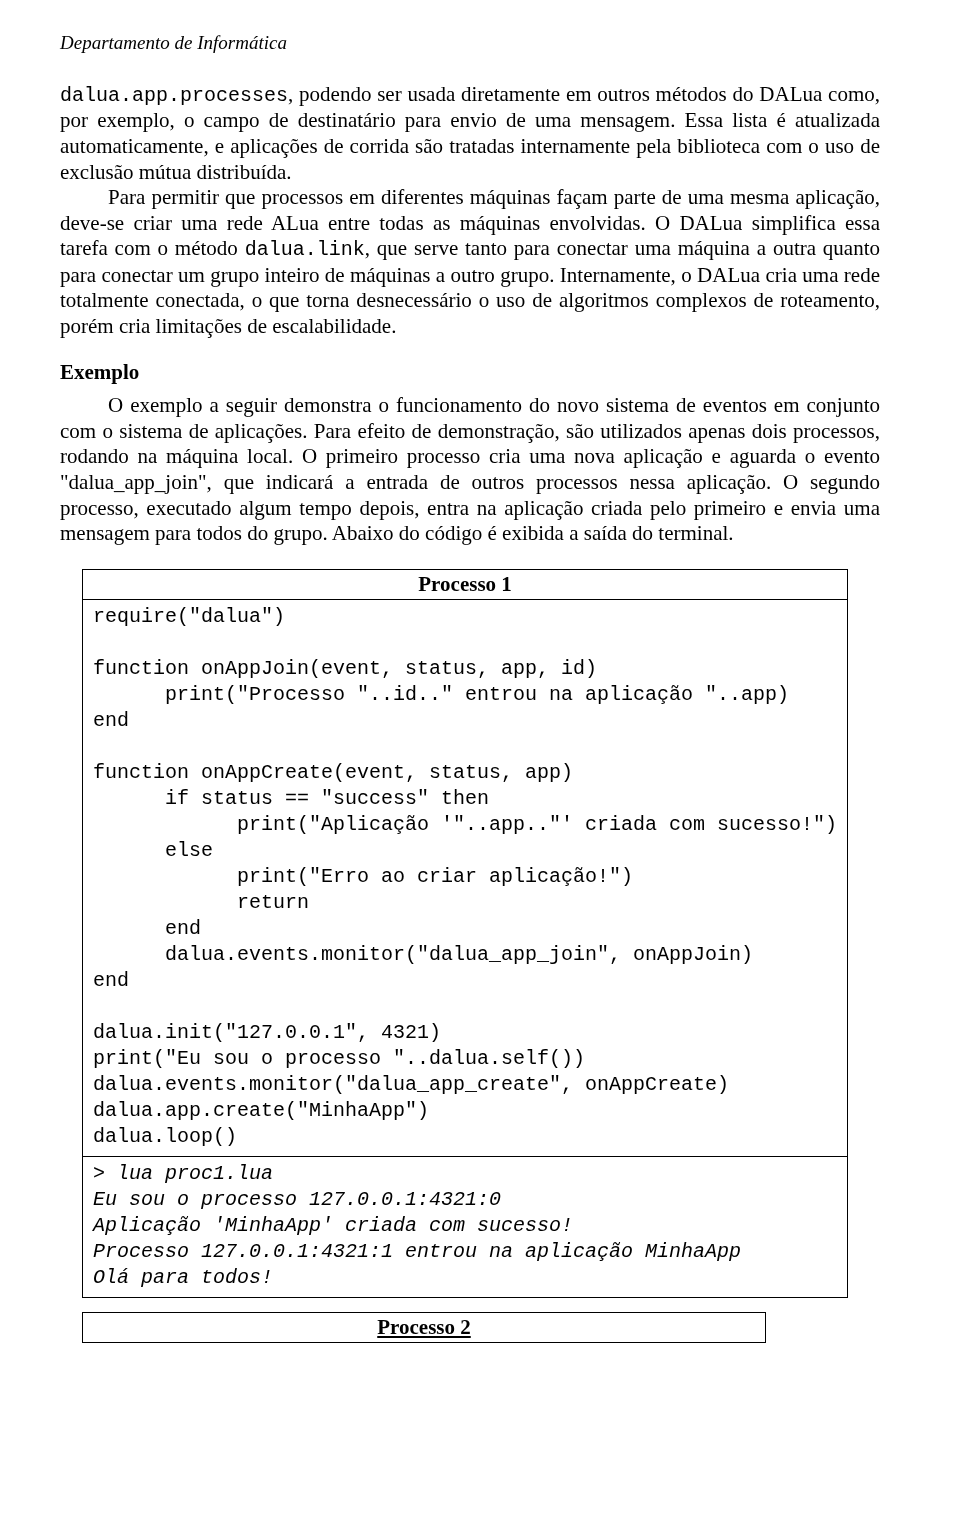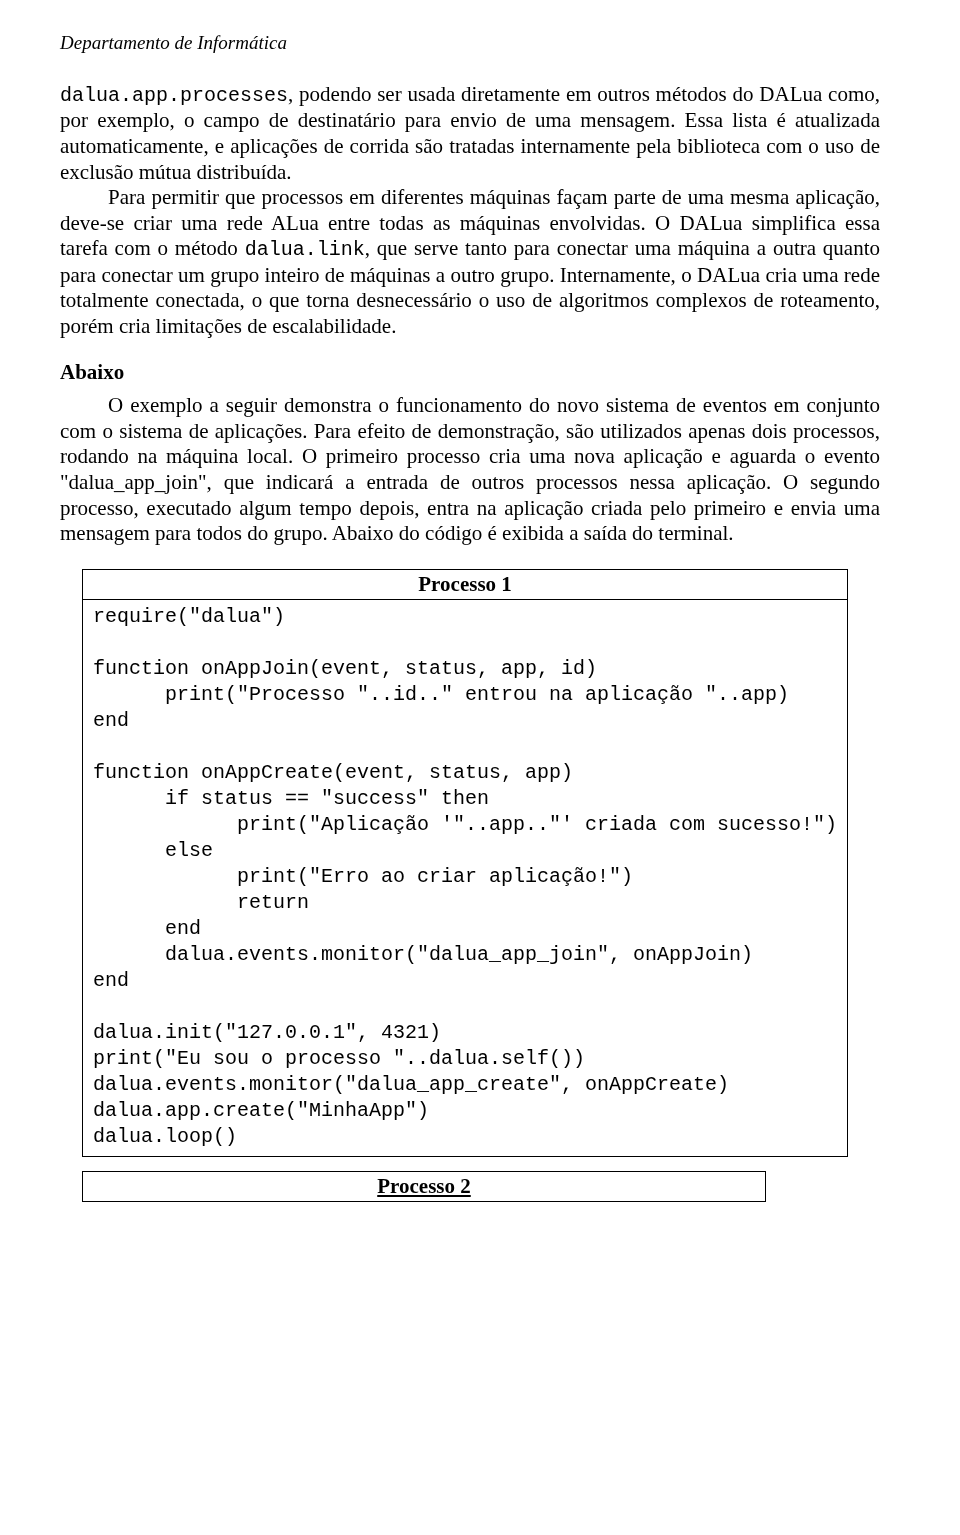--- a/index.html
+++ b/index.html
@@ -85,21 +85,21 @@
 
   <div class="header">Departamento de Informática</div>
 
   <div class="body-text">
 
     <p class="para"><span class="mono">dalua.app.processes</span><span>, podendo ser usada diretamente em outros métodos do DALua como, por exemplo, o campo de destinatário para envio de uma mensagem. Essa lista é atualizada automaticamente, e aplicações de corrida são tratadas internamente pela biblioteca com o uso de exclusão mútua distribuída.</span></p>
 
 
     <p class="para indent"><span>Para permitir que processos em diferentes máquinas façam parte de uma mesma aplicação, deve-se criar uma rede ALua entre todas as máquinas envolvidas. O DALua simplifica essa tarefa com o método </span><span class="mono">dalua.link</span><span>, que serve tanto para conectar uma máquina a outra quanto para conectar um grupo inteiro de máquinas a outro grupo. Internamente, o DALua cria uma rede totalmente conectada, o que torna desnecessário o uso de algoritmos complexos de roteamento, porém cria limitações de escalabilidade.</span></p>
 
-    <div class="section-heading">Abaixo</div>
+    <div class="section-heading">Exemplo</div>
 
     <p class="para indent">O exemplo a seguir demonstra o funcionamento do novo sistema de eventos em conjunto com o sistema de aplicações. Para efeito de demonstração, são utilizados apenas dois processos, rodando na máquina local. O primeiro processo cria uma nova aplicação e aguarda o evento "dalua_app_join", que indicará a entrada de outros processos nessa aplicação. O segundo processo, executado algum tempo depois, entra na aplicação criada pelo primeiro e envia uma mensagem para todos do grupo. Abaixo do código é exibida a saída do terminal.</p>
 
   </div>
 
   <div class="code-frame">
     <table>
       <tbody>
           <tr>
         <th class="cell-title">Processo 1</th>
@@ -120,20 +120,27 @@
       end
       dalua.events.monitor("dalua_app_join", onAppJoin)
 end
 
 dalua.init("127.0.0.1", 4321)
 print("Eu sou o processo "..dalua.self())
 dalua.events.monitor("dalua_app_create", onAppCreate)
 dalua.app.create("MinhaApp")
 dalua.loop()</td>
       </tr>
+      <tr>
+        <td class="output-cell">&gt; lua proc1.lua
+Eu sou o processo 127.0.0.1:4321:0
+Aplicação 'MinhaApp' criada com sucesso!
+Processo 127.0.0.1:4321:1 entrou na aplicação MinhaApp
+Olá para todos!</td>
+      </tr>
     </tbody>
       </table>
   </div>
 
   <div class="code-frame" style="margin-top:14px;text-decoration:underline;">
     <table>
       <tbody>
           <tr>
         <th class="cell-title">Processo 2</th>
       </tr>

